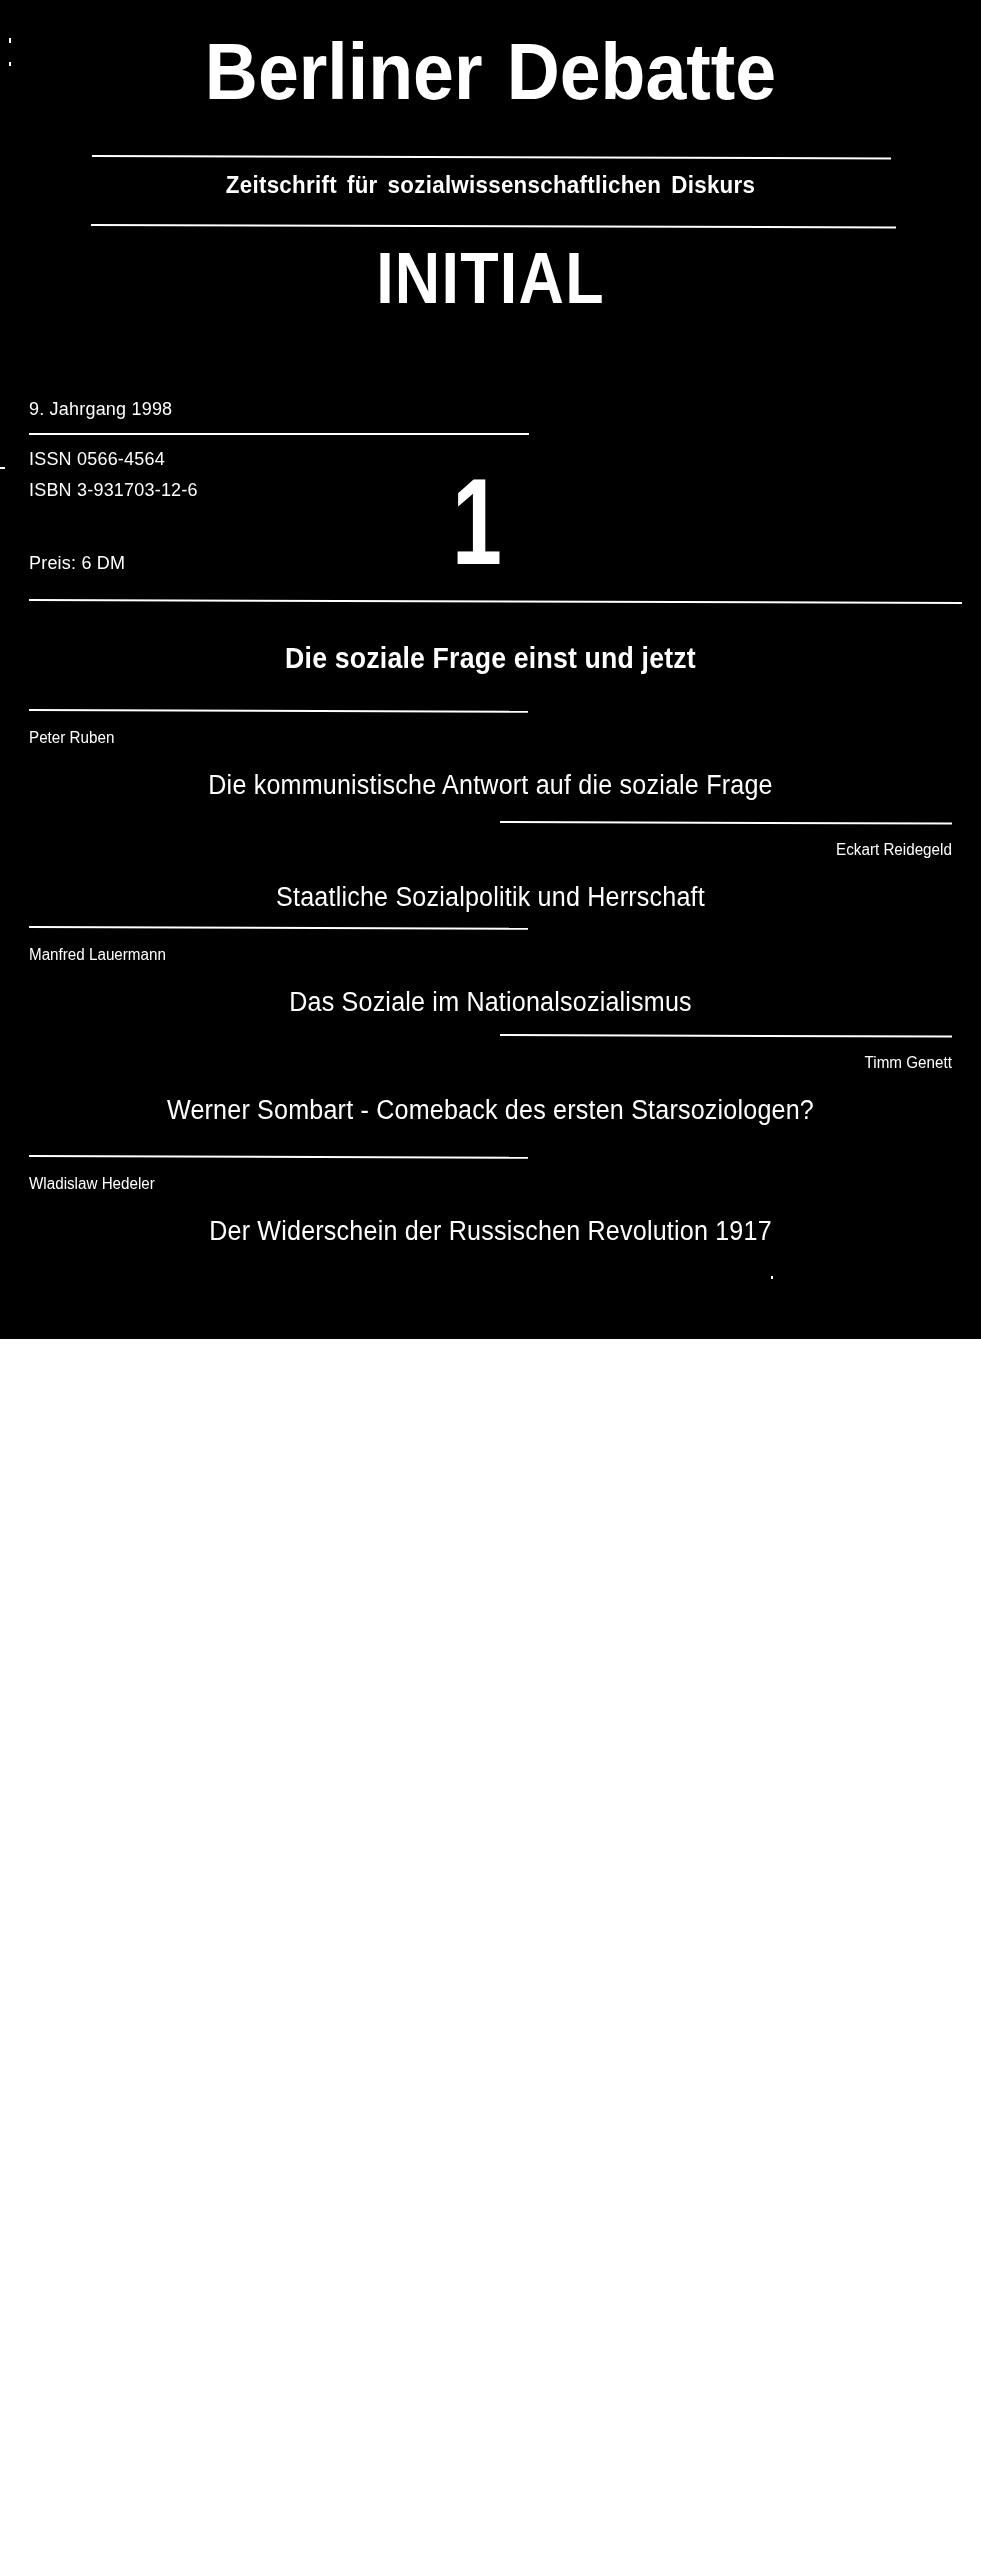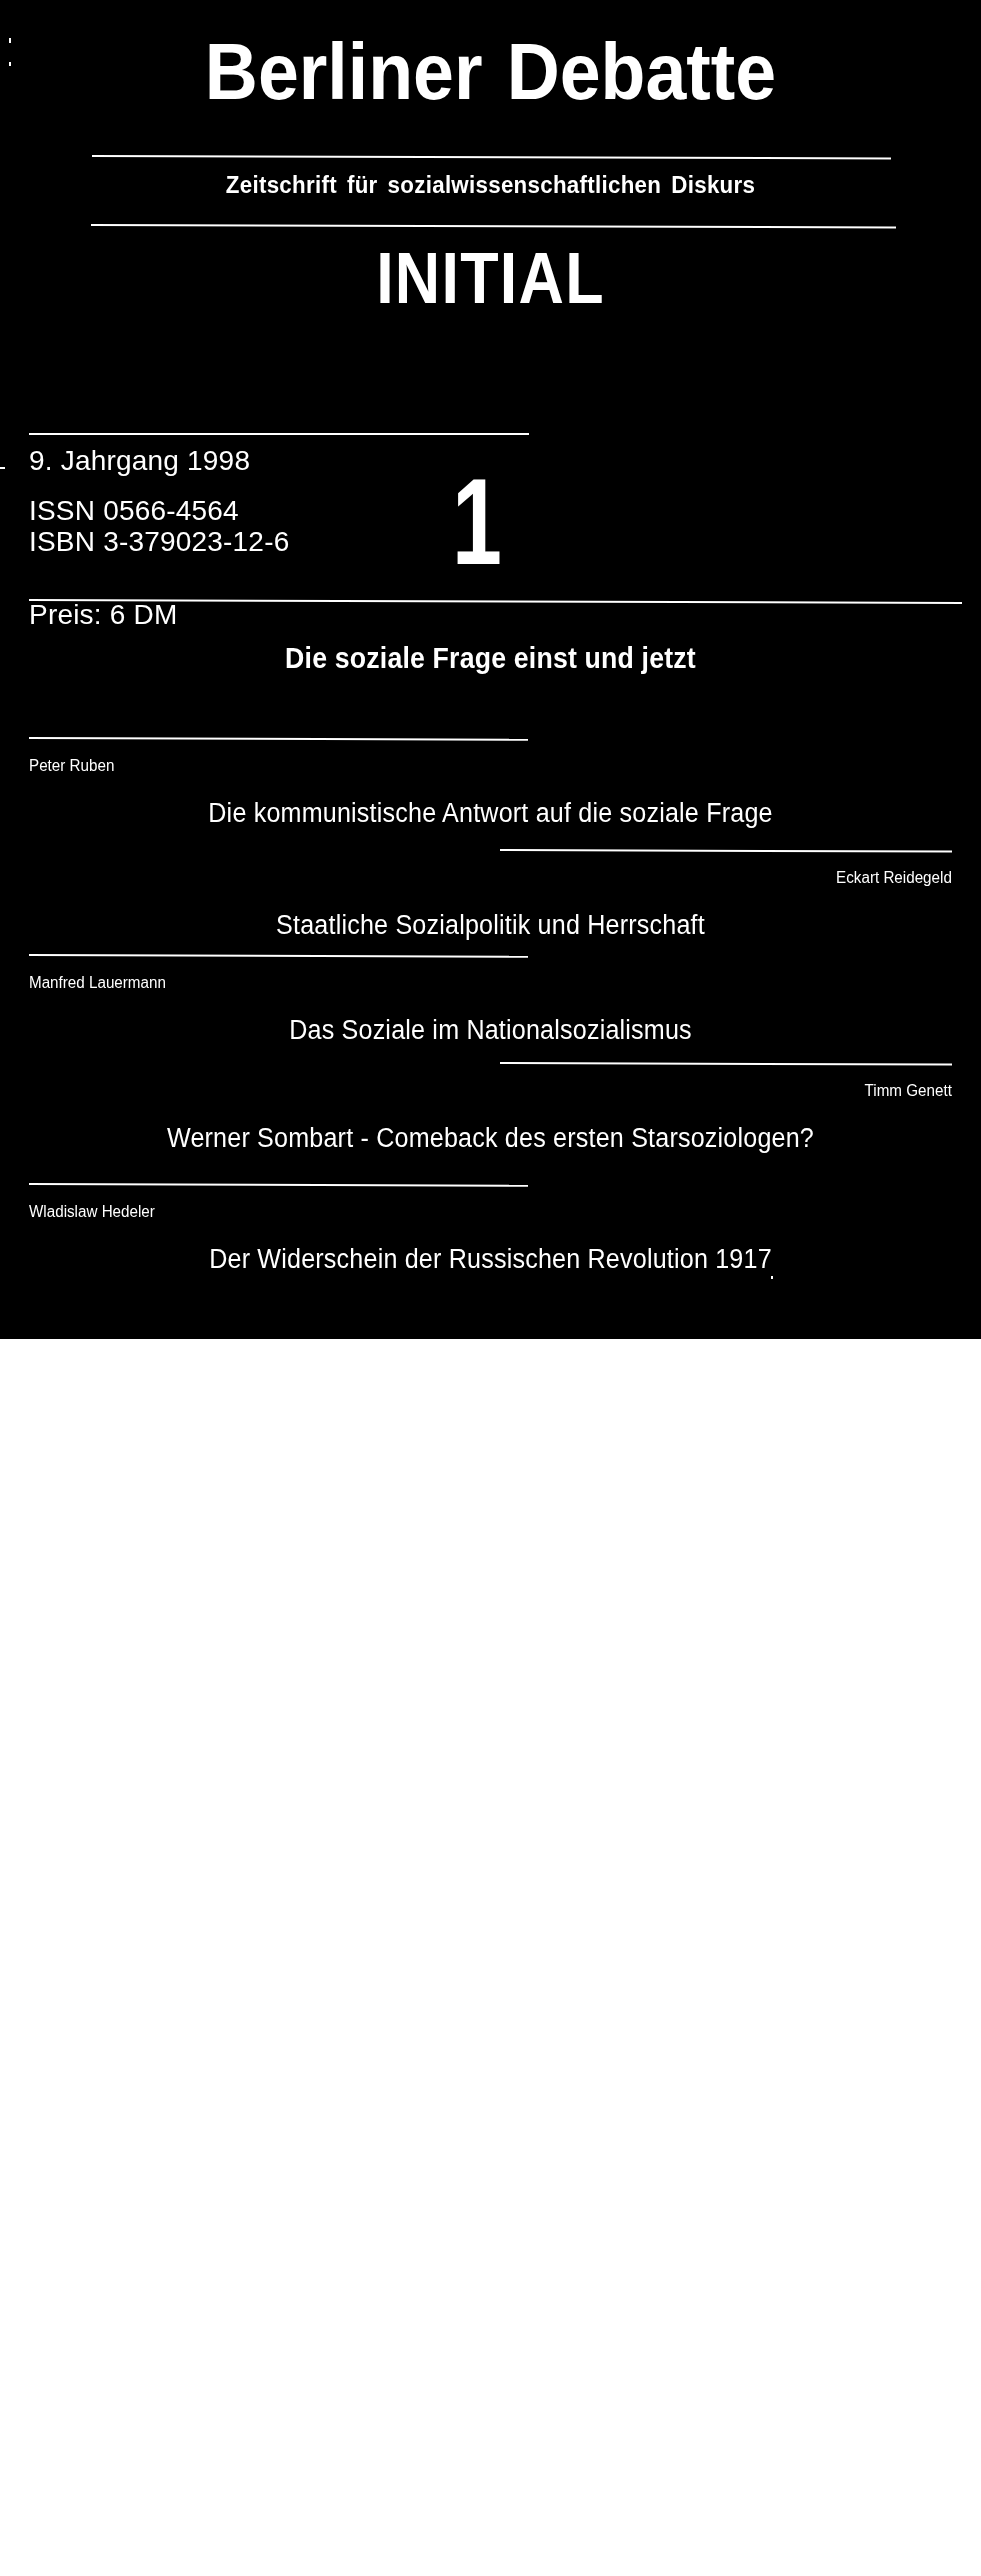--- a/index.html
+++ b/index.html
@@ -96,24 +96,23 @@
     text-align: center;
     font-size: 73px;
     font-weight: bold;
     letter-spacing: 1.5px;
     transform: scaleX(0.86);
     transform-origin: 50% 50%;
   }
 
   
   .colophon {
-    font-size: 28px;
+    font-size: 18px;
     left: 29px;
     letter-spacing: 0.2px;
-    margin-top: 46px;
   }
   #jahrgang { top: 399px; }
   #issn     { top: 449px; }
   #isbn     { top: 480px; }
   #preis    { top: 553px; }
 
   
   #issue-number {
     left: 452px;
     top: 461px;
@@ -131,21 +130,21 @@
     width: 981px;
     text-align: center;
     font-size: 29px;
     font-weight: bold;
     letter-spacing: 0.2px;
     transform: scaleX(0.92);
     transform-origin: 50% 50%;
   }
 
   
-  #contents { position: absolute; left: 0; top: 0; width: 981px; height: 100%; margin-top: 28px; }
+  #contents { position: absolute; left: 0; top: 0; width: 981px; height: 100%; }
 
   .entry { position: absolute; left: 0; width: 981px; }
 
   .entry .entry-rule {
     position: absolute;
     height: 2.3px;
     background: #ffffff;
     transform: rotate(0.2deg);
     transform-origin: 0 50%;
   }
@@ -203,21 +202,21 @@
 
     <div class="abs" id="subtitle"><span class="w">Zeitschrift</span><span class="w">für</span><span class="w">sozialwissenschaftlichen</span><span class="w">Diskurs</span></div>
 
     <div class="rule skew" id="rule-bottom"></div>
 
     <div class="abs" id="initial">INITIAL</div>
 
     <div class="abs colophon" id="jahrgang">9. Jahrgang 1998</div>
     <div class="rule" id="rule-jahrgang"></div>
     <div class="abs colophon" id="issn">ISSN 0566-4564</div>
-    <div class="abs colophon" id="isbn">ISBN 3-379023-12-6</div>
+    <div class="abs colophon" id="isbn">ISBN 3-931703-12-6</div>
     <div class="abs colophon" id="preis">Preis: 6 DM</div>
 
     <div class="abs" id="issue-number">1</div>
 
     <div class="rule skew" id="rule-preis"></div>
 
     <div class="abs" id="dossier-title">Die soziale Frage einst und jetzt</div>
 
     <div id="contents">
 

